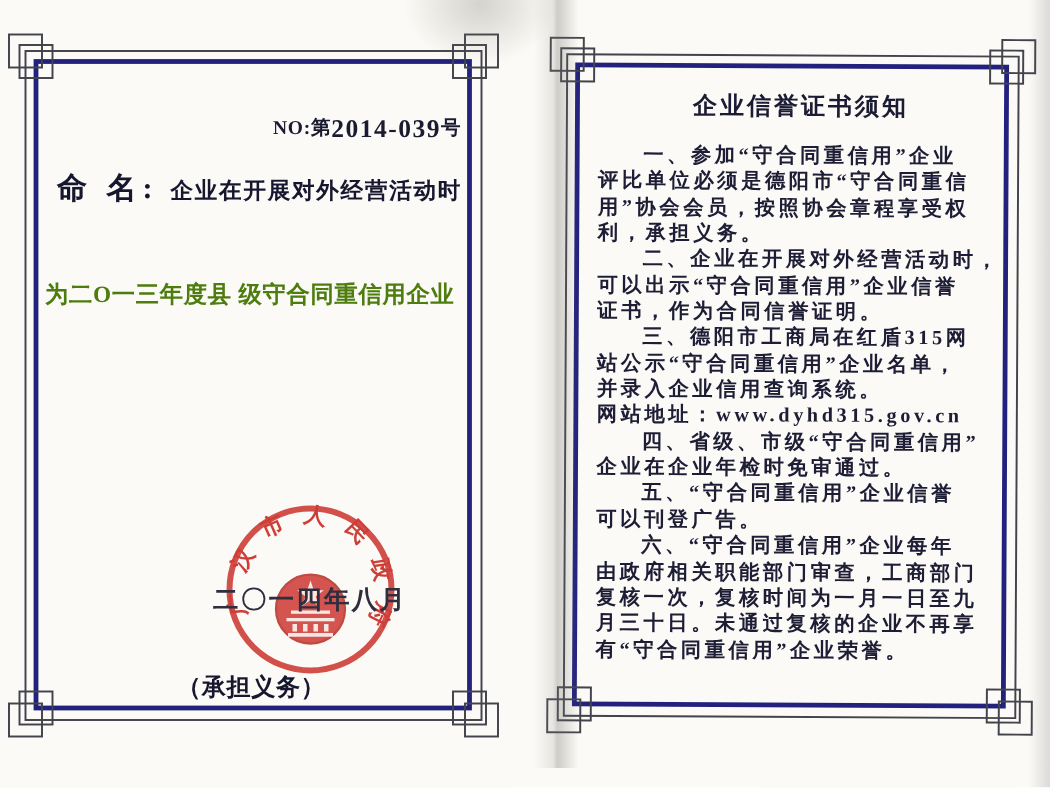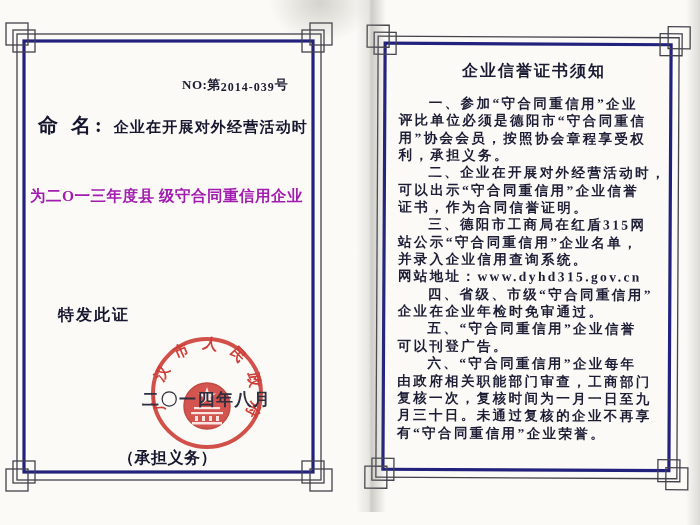--- a/index.html
+++ b/index.html
@@ -31,25 +31,25 @@
   .page-right { left:372px; top:25px; width:322px; height:465px; transform:rotate(0.3deg); }
   .frame { position:absolute; left:0; top:0; overflow:visible; }
   .frame rect { fill:none; }
   .frame .blue { stroke:#22227e; stroke-width:3.2; }
   .frame .thin { stroke:#43434c; stroke-width:1.3; }
 
   .abs { position:absolute; white-space:nowrap; }
 
   
   .serial { left:176px; top:54px; font-size:13px; font-weight:bold; letter-spacing:.5px; color:#1a1a30; }
-  .serial .num { font-size:12px; vertical-align:-2px; letter-spacing:1px; }
+  .serial .num { font-size:17px; vertical-align:-2px; letter-spacing:1px; }
   .name-row { left:32px; top:90px; display:flex; align-items:baseline; gap:8px; }
   .name-label { font-size:20px; font-weight:bold; letter-spacing:4px; }
   .company { font-size:15px; font-weight:bold; letter-spacing:1.2px; }
-  .award { left:24px; top:164px; font-size:15.5px; font-weight:900; letter-spacing:.5px; color:#a21caf; }
+  .award { left:24px; top:164px; font-size:15.5px; font-weight:900; letter-spacing:.5px; color:#4d7c0f; }
   .grant { left:52px; top:283px; font-size:16px; font-weight:bold; letter-spacing:2px; }
   .issue-date { left:136px; top:366px; font-size:17px; font-weight:bold; letter-spacing:1.5px; color:#2e2e3e; z-index:3; }
   .validity { left:112px; top:426px; font-size:16px; font-weight:bold; letter-spacing:.5px; }
   .seal-svg { position:absolute; left:136px; top:306px; z-index:2; opacity:.95; }
 
   
   .notice-title { left:0; top:36px; width:322px; text-align:center; font-size:16px; font-weight:bold; letter-spacing:2px; color:#1b1b33; }
   .notice-body { position:absolute; left:26px; top:70px; width:268px; color:#1d1d36; }
   .ln { white-space:nowrap; font-size:13.5px; font-weight:bold; letter-spacing:2.4px; line-height:17.35px; height:17.35px; }
   .ind { padding-left:30px; }
@@ -79,21 +79,20 @@
       <span>NO:第</span><span class="num">2014-039</span><span>号</span>
     </div>
 
     <div class="abs name-row">
       <span class="name-label">命 名:</span>
       <span class="company">企业在开展对外经营活动时</span>
     </div>
 
     <div class="abs award">为二O一三年度县 级守合同重信用企业</div>
 
-    <div class="abs grant">特发此证</div>
 
     <svg class="seal-svg" width="130" height="130" viewBox="0 0 130 130" aria-hidden="true">
       <circle cx="65" cy="65" r="54" fill="none" stroke="#cc342e" stroke-width="4" opacity="0.9"></circle>
       <defs>
         <path id="sealArc" d="M 26.9 87 A 44 44 0 1 1 103.1 87" fill="none"></path>
       </defs>
       <text font-size="15" font-weight="bold" fill="#cc342e" letter-spacing="12" style="font-family:'Liberation Serif','DejaVu Serif',serif">
         <textPath href="#sealArc" startOffset="6">广汉市人民政府</textPath>
       </text>
       <g opacity="0.88">

